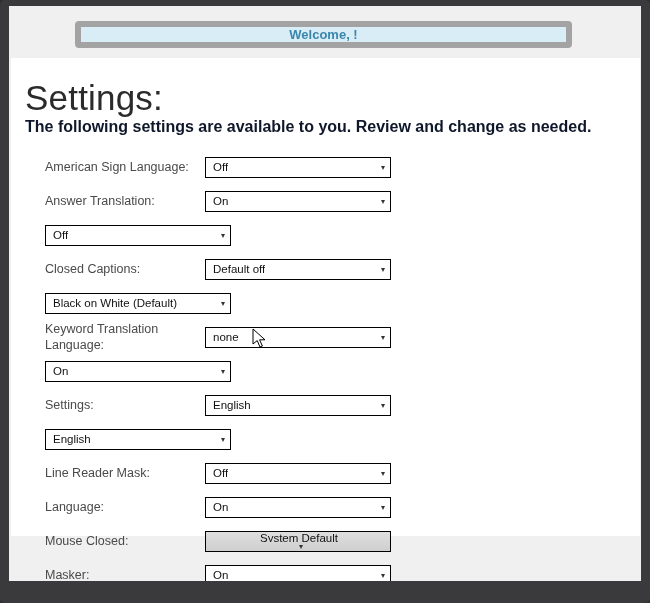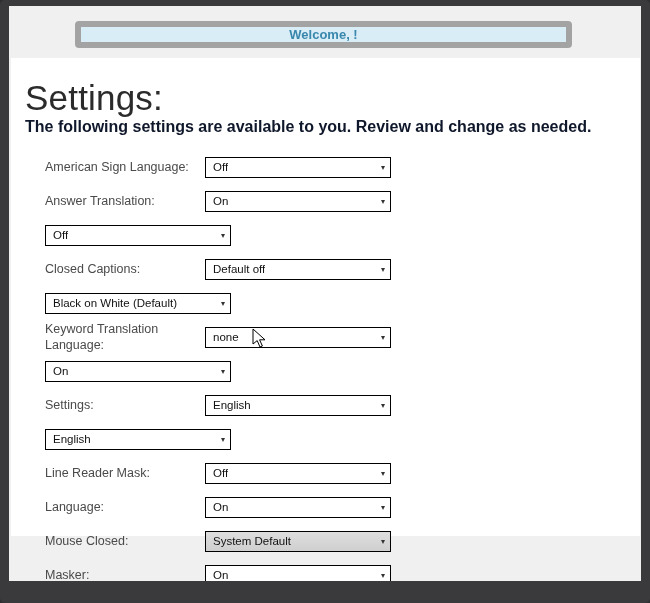--- a/index.html
+++ b/index.html
@@ -80,20 +80,21 @@
     display: flex;
     align-items: center;
     justify-content: space-between;
     padding: 0 5px 0 7px;
     font-size: 11.5px;
     color: #111;
     cursor: default;
   }
   .select.focused {
     background: linear-gradient(#dedede, #cfcfcf);
+    flex-direction: column;
   }
   .select .select-value {
     white-space: nowrap;
     overflow: hidden;
   }
   .select .select-arrow {
     font-size: 8px;
     color: #333;
     flex: 0 0 auto;
     margin-left: 4px;

